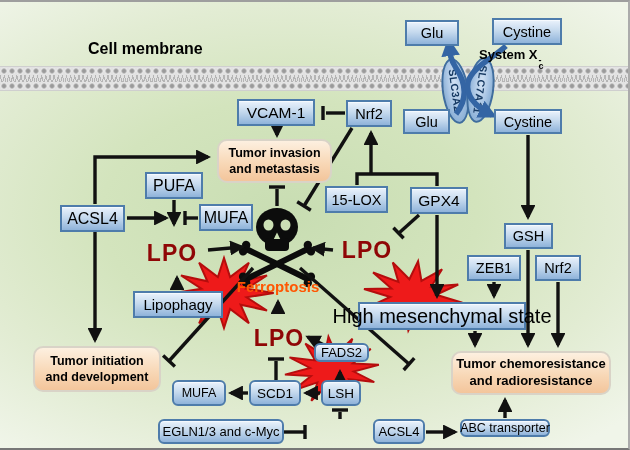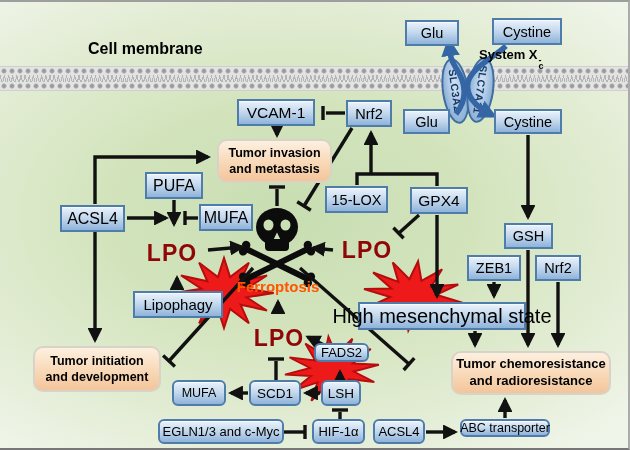--- a/index.html
+++ b/index.html
@@ -180,21 +180,20 @@
   <div class="bx" style="left:60px;top:203px;width:65px;height:27px;font-size:16px;">ACSL4</div>
   <div class="bx" style="left:145px;top:170px;width:58px;height:27px;font-size:16px;">PUFA</div>
   <div class="bx" style="left:199px;top:202px;width:54px;height:27px;font-size:16px;">MUFA</div>
   <div class="bx" style="left:133px;top:289px;width:90px;height:27px;font-size:15px;">Lipophagy</div>
 
   <div class="bx sm" style="left:172px;top:378px;width:54px;height:26px;">MUFA</div>
   <div class="bx sm" style="left:249px;top:378px;width:52px;height:26px;font-size:13.5px;">SCD1</div>
   <div class="bx sm" style="left:321px;top:378px;width:40px;height:26px;font-size:13.5px;">LSH</div>
   <div class="bx sm" style="left:314px;top:341px;width:55px;height:19px;font-size:13px;">FADS2</div>
   <div class="bx sm" style="left:158px;top:417px;width:126px;height:25px;font-size:13px;">EGLN1/3 and c-Myc</div>
-  <div class="bx sm" style="left:312px;top:417px;width:53px;height:25px;font-size:13px;">HIF-1α</div>
   <div class="bx sm" style="left:373px;top:417px;width:52px;height:25px;font-size:13px;">ACSL4</div>
   <div class="bx sm" style="left:460px;top:417px;width:90px;height:18px;font-size:12.5px;">ABC transporter</div>
 
   <div class="obx" style="left:217px;top:137px;width:115px;height:44px;">
     <span>Tumor invasion</span>
     <span>and metastasis</span>
   </div>
   <div class="obx" style="left:33px;top:344px;width:128px;height:46px;">
     <span>Tumor initiation</span>
     <span>and development</span>

